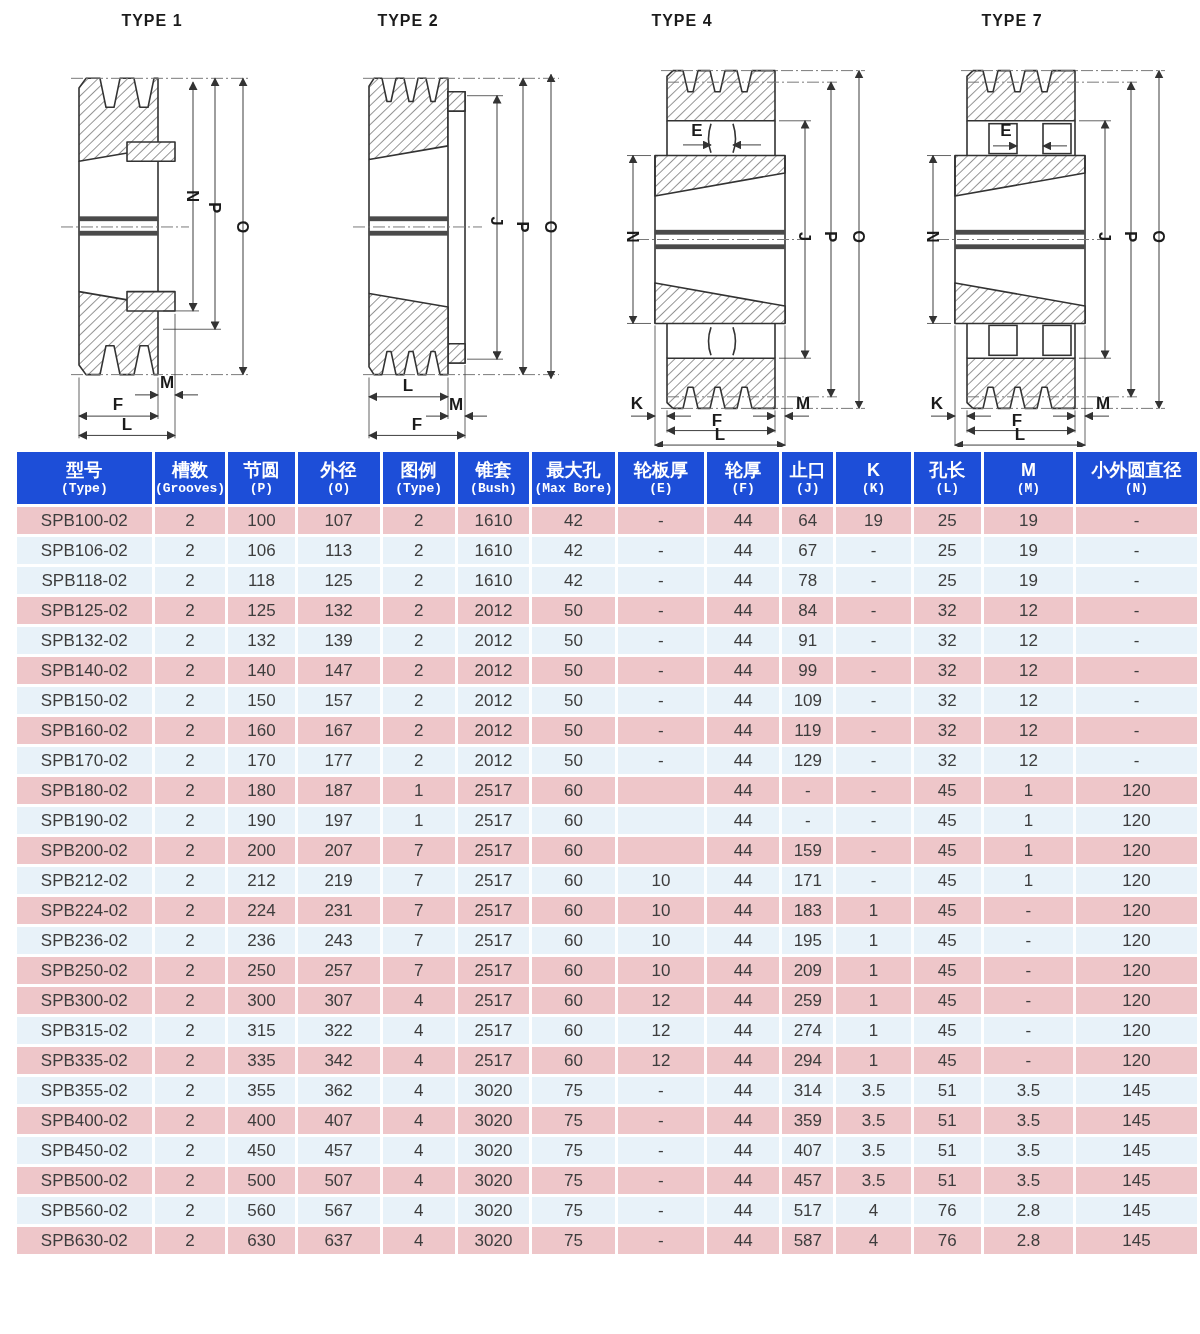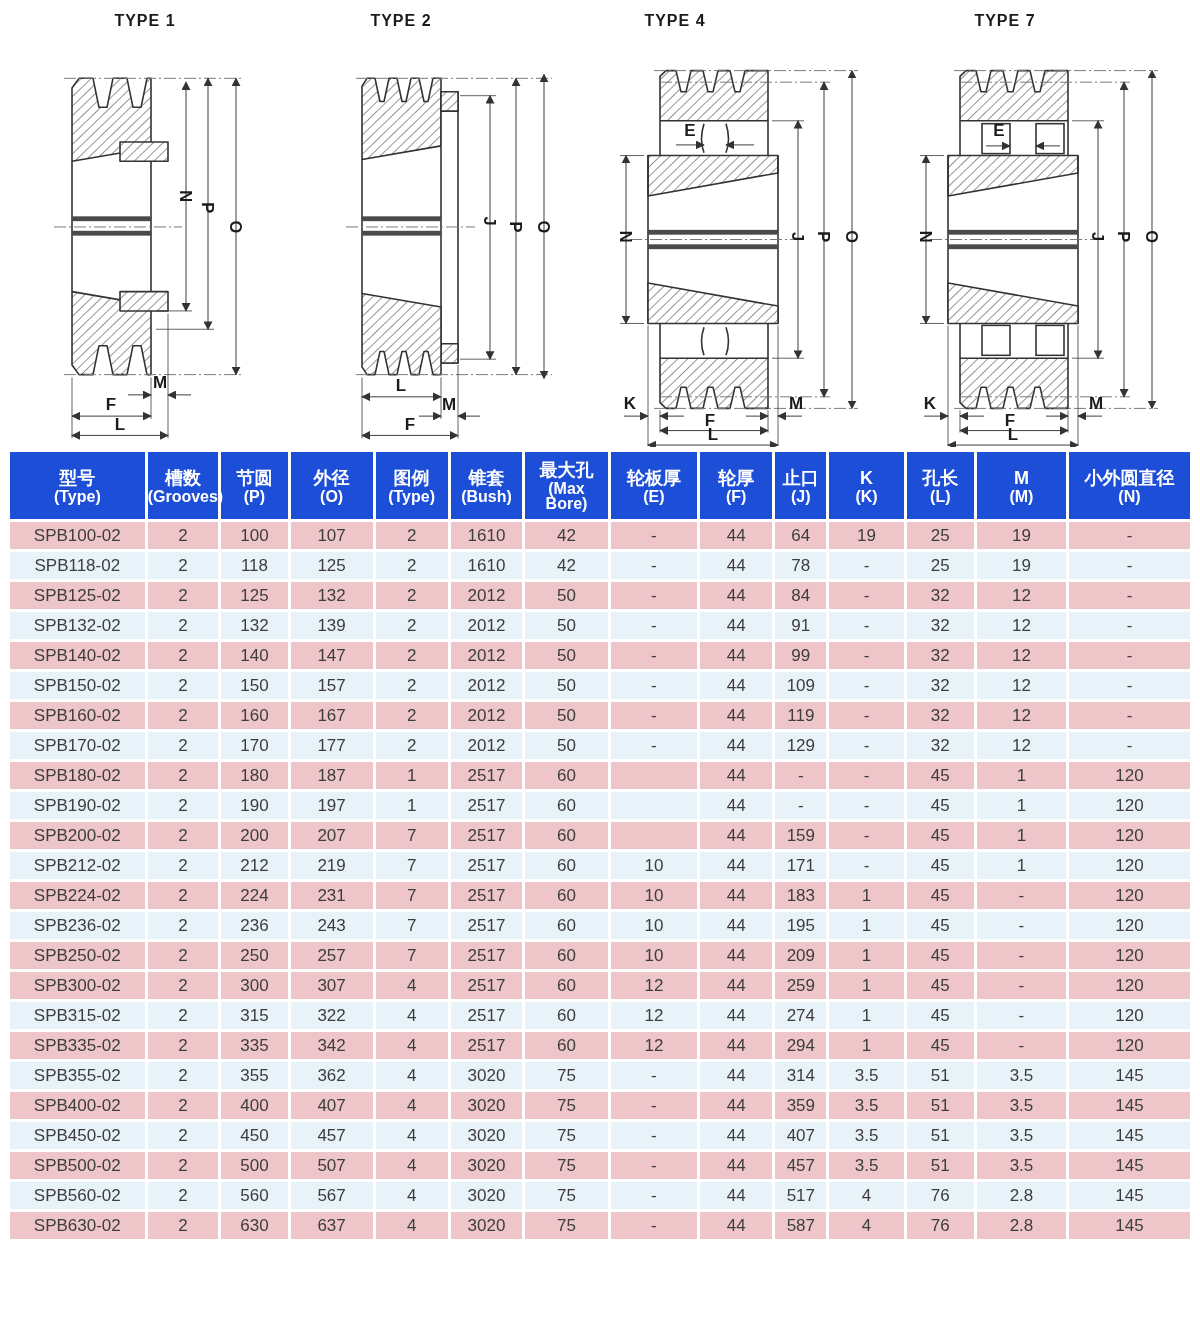--- a/index.html
+++ b/index.html
@@ -1,21 +1,21 @@
 <!DOCTYPE html>
 <html><head>
 <meta charset="utf-8">
 <style>
   * { box-sizing: border-box; margin: 0; padding: 0; }
   html, body { background: #ffffff; }
   body {
     width: 1200px; height: 1334px; overflow: hidden;
     font-family: "Liberation Sans", sans-serif;
   }
-  .page { width: 1200px; height: 1334px; }
+  .page { width: 1200px; height: 1334px; padding-left: 7px; }
 
   
   .drawings { display: flex; width: 1200px; height: 449px; }
   .drawing { width: 300px; position: relative; }
   .drawing-title {
     width: 210px; text-align: center; margin-top: 12px;
     font-size: 16px; font-weight: bold; color: #1b1b1b; letter-spacing: 1px;
     height: 20px;
   }
   .drawing:nth-child(1) .drawing-title { margin-left: 40px; }
@@ -36,21 +36,21 @@
   
   table.spec {
     width: 1186px; margin: 0 7px;
     border-collapse: separate; border-spacing: 3px; table-layout: fixed;
   }
   table.spec th {
     background: #1d4ed8; color: #ffffff; text-align: center;
     padding: 7px 0 8px; vertical-align: middle;
   }
   table.spec th .zh { font-size: 18px; font-weight: bold; line-height: 22px; }
-  table.spec th .en { font-size: 16px; font-weight: bold; line-height: 15px; }
+  table.spec th .en { font-size: 13px; font-weight: bold; line-height: 15px; font-family: Liberation Mono, monospace; }
   table.spec td {
     text-align: center; font-size: 17px; color: #3d3d3d;
     height: 27px; line-height: 27px; white-space: nowrap; overflow: hidden;
   }
   tr.pink td { background: #eec6c9; }
   tr.blue td { background: #e8f2f9; }
 </style>
 </head>
 <body>
 
@@ -342,20 +342,36 @@
           <td>42</td>
           <td>-</td>
           <td>44</td>
           <td>64</td>
           <td>19</td>
           <td>25</td>
           <td>19</td>
           <td>-</td>
         </tr>
         <tr class="blue">
+          <td>SPB106-02</td>
+          <td>2</td>
+          <td>106</td>
+          <td>113</td>
+          <td>2</td>
+          <td>1610</td>
+          <td>42</td>
+          <td>-</td>
+          <td>44</td>
+          <td>67</td>
+          <td>-</td>
+          <td>25</td>
+          <td>19</td>
+          <td>-</td>
+        </tr>
+        <tr class="blue">
           <td>SPB118-02</td>
           <td>2</td>
           <td>118</td>
           <td>125</td>
           <td>2</td>
           <td>1610</td>
           <td>42</td>
           <td>-</td>
           <td>44</td>
           <td>78</td>

